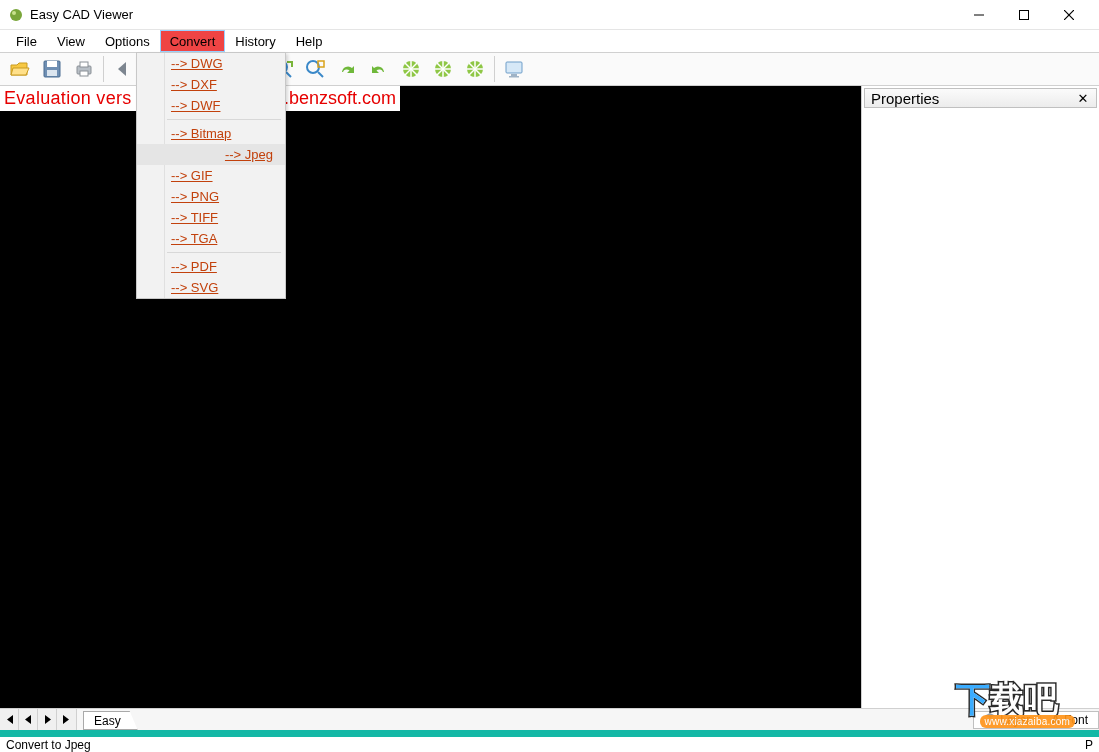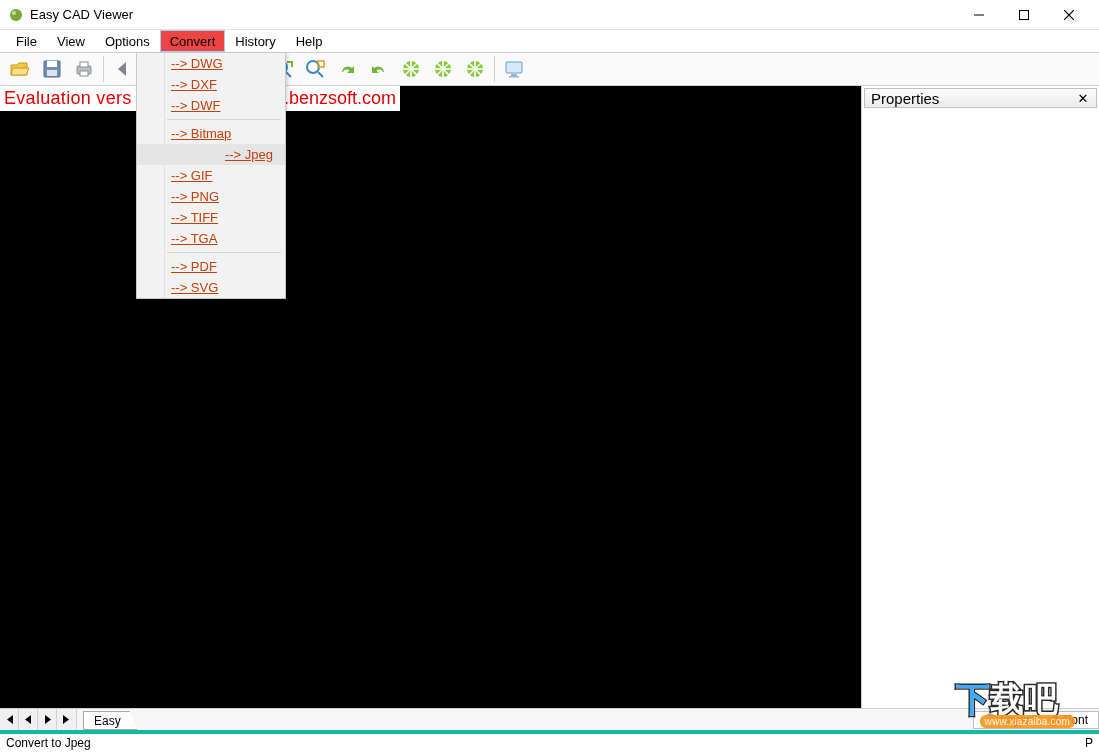--- a/index.html
+++ b/index.html
@@ -54,21 +54,21 @@
 .navbtn:last-child { border-right: none; }
 .tabstrip { display: flex; align-items: flex-end; padding-left: 6px; }
 .tab { height: 19px; padding: 1px 10px; background: #fff; border: 1px solid #a9a9a9; border-top-left-radius: 0; font-size: 12px; display: flex; align-items: center; clip-path: polygon(0 0, calc(100% - 8px) 0, 100% 100%, 0 100%); padding-right: 16px; }
 .tabsrow .spacer { flex: 1; }
 
 .sidetabs { display: flex; align-items: center; }
 .sidetab { height: 18px; padding: 1px 10px; border: 1px solid #c0c0c0; background: #fff; display: flex; align-items: center; gap: 4px; font-size: 12px; margin-left: -1px; }
 .sidetab.first { border-top-left-radius: 0; }
 
 
-.status { height: 22px; border-top: 4px solid #14b8a6; display: flex; align-items: center; padding: 0 6px; font-size: 12px; }
+.status { height: 22px; border-top: 7px solid #14b8a6; display: flex; align-items: center; padding: 0 6px; font-size: 12px; }
 .status .spacer { flex: 1; }
 
 
 .watermark { position: absolute; right: 18px; bottom: 18px; pointer-events: none; opacity: .92; }
 .wm-url-box { position: absolute; right: 6px; bottom: 6px; background: #ff941a; color: #fff; font-size: 10px; padding: 1px 5px; border-radius: 6px; letter-spacing: .2px; }
 
 .app-icon-svg { width:16px; height:16px; }
 </style>
 </head>
 <body>

